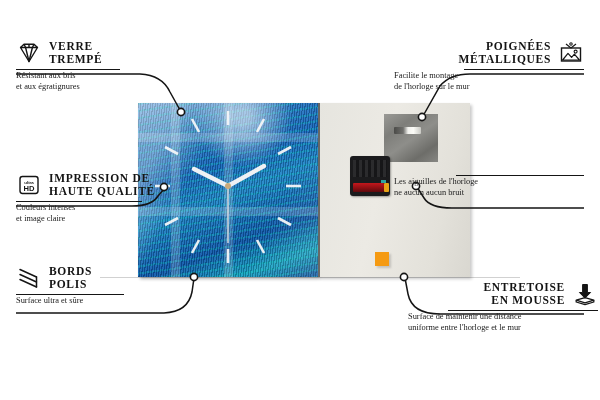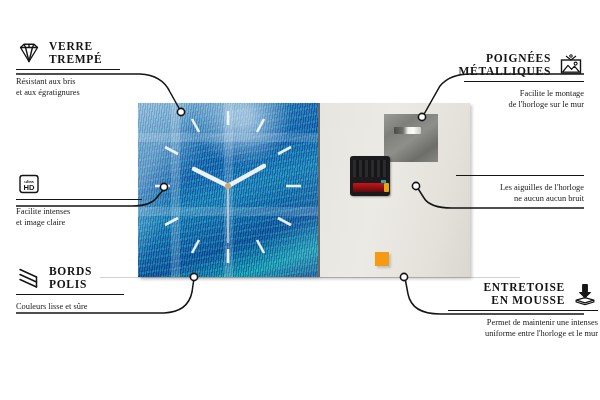--- a/index.html
+++ b/index.html
@@ -28,38 +28,38 @@
     white-space:pre-line;
     color:#141414;
   }
   .feat-rule{height:1.3px;background:#151515;margin-top:3px;}
   .feat-desc{
     font-family:"Liberation Serif", serif;
     font-size:8.4px;
     line-height:10.4px;
     color:#202020;
     white-space:pre-line;
-    margin-top:7px;
+    margin-top:1px;
   }
   .left .feat-head{justify-content:flex-start;}
   .left .feat-title{text-align:left;}
   .left .feat-desc{text-align:left;}
   .right .feat-head{justify-content:flex-end;}
   .right .feat-title{text-align:right;}
-  .right .feat-desc{text-align:right;}
+  .right .feat-desc{text-align:left;}
 
   .ico{width:26px;height:24px;flex:0 0 auto;display:block;}
   .ico svg{display:block;width:100%;height:100%;}
 
   
   #f-verre   {left:16px; top:40px;  width:190px;}
   #f-hd      {left:16px; top:172px; width:190px;}
   #f-bords   {left:16px; top:265px; width:190px;}
   
-  #f-poignees{left:394px;top:52px;  width:190px;}
+  #f-poignees{left:394px;top:40px;  width:190px;}
   #f-mecanisme{left:394px;top:172px;width:190px;}
   #f-entretoise{left:408px;top:281px;width:190px;}
 
   #f-verre .feat-rule{width:104px;}
   #f-hd .feat-rule{width:126px;}
   #f-bords .feat-rule{width:108px;}
   #f-poignees .feat-rule{width:120px;margin-left:auto;}
   #f-mecanisme .feat-rule{width:128px;margin-left:auto;}
   #f-entretoise .feat-rule{width:150px;margin-left:auto;}
 
@@ -229,43 +229,45 @@
 
   <div class="feature left" id="f-hd">
     <div class="feat-head">
       <span class="ico">
         <svg viewBox="0 0 26 24">
           <rect x="4" y="3.5" width="18" height="17" rx="2.4" fill="none" stroke="#151515" stroke-width="1.4"></rect>
           <text x="13" y="10.6" font-family="Liberation Sans, sans-serif" font-size="4.4" font-weight="700" fill="#151515" text-anchor="middle">ultra</text>
           <text x="13" y="18" font-family="Liberation Sans, sans-serif" font-size="7.6" font-weight="700" fill="#151515" text-anchor="middle">HD</text>
         </svg>
       </span>
-    </div>
-    <div class="feat-rule"></div>
-    <div class="feat-desc">Facilite intenses
+      <span class="feat-title">IMPRESSION DE
+HAUTE QUALITÉ</span>
+    </div>
+    <div class="feat-rule"></div>
+    <div class="feat-desc">Couleurs intenses
 et image claire</div>
   </div>
 
   <div class="feature left" id="f-bords">
     <div class="feat-head">
       <span class="ico">
         <svg viewBox="0 0 26 24">
           <g stroke="#151515" stroke-width="1.5" fill="none" stroke-linecap="round">
             <path d="M4,3.5 L20.5,11"></path>
             <path d="M4,8.5 L20.5,16"></path>
             <path d="M4,13.5 L20.5,21"></path>
             <path d="M20.5,11 L20.5,21"></path>
           </g>
         </svg>
       </span>
       <span class="feat-title">BORDS
 POLIS</span>
     </div>
     <div class="feat-rule"></div>
-    <div class="feat-desc">Couleurs lisse et sûre</div>
+    <div class="feat-desc">Surface ultra et sûre</div>
   </div>
 
   <div class="feature right" id="f-poignees">
     <div class="feat-head">
       <span class="feat-title">POIGNÉES
 MÉTALLIQUES</span>
       <span class="ico">
         <svg viewBox="0 0 26 24">
           <rect x="3.5" y="7" width="19" height="13" fill="none" stroke="#151515" stroke-width="1.4"></rect>
           <path d="M13,7 L8,3 M13,7 L18,3" fill="none" stroke="#151515" stroke-width="1.2"></path>
@@ -294,17 +296,17 @@
         <svg viewBox="0 0 26 24">
           <path d="M10.6,2.5 L15.4,2.5 L15.4,10.5 L18.6,10.5 L13,16.2 L7.4,10.5 L10.6,10.5 Z" fill="#151515" stroke="#151515" stroke-width="1"></path>
           <g fill="none" stroke="#151515" stroke-width="1.3" stroke-linejoin="round">
             <path d="M13,15.6 L21.8,18.2 L13,20.8 L4.2,18.2 Z"></path>
             <path d="M4.2,18.2 L4.2,20 L13,22.6 L21.8,20 L21.8,18.2"></path>
           </g>
         </svg>
       </span>
     </div>
     <div class="feat-rule"></div>
-    <div class="feat-desc">Permet de maintenir une intenses
+    <div class="feat-desc">Surface de maintenir une distance
 uniforme entre l'horloge et le mur</div>
   </div>
 
 </div>
 
 </body></html>

